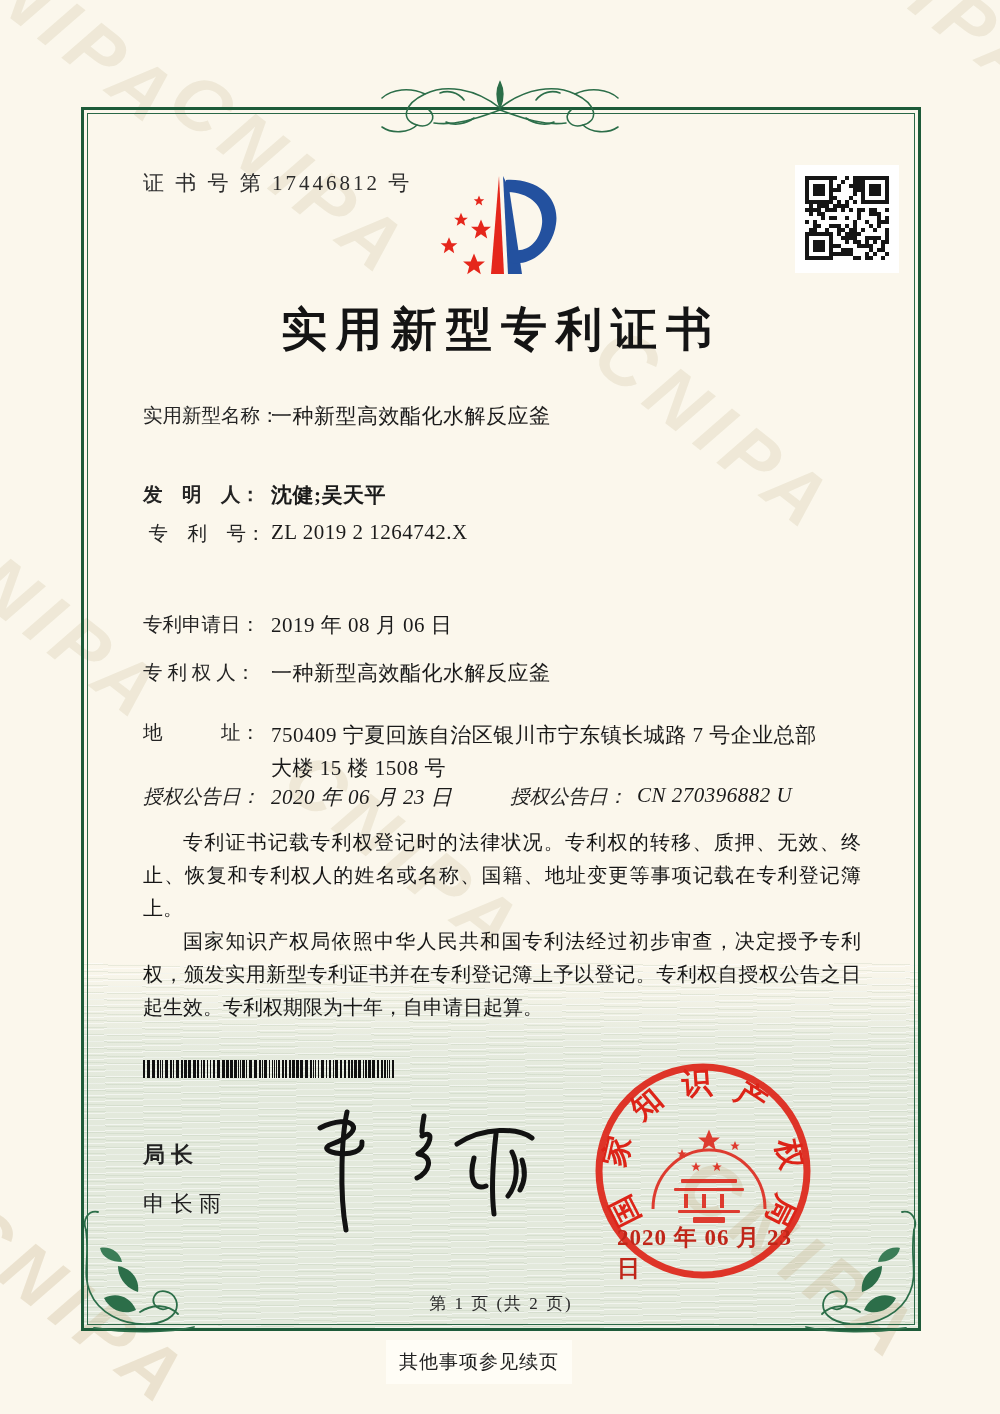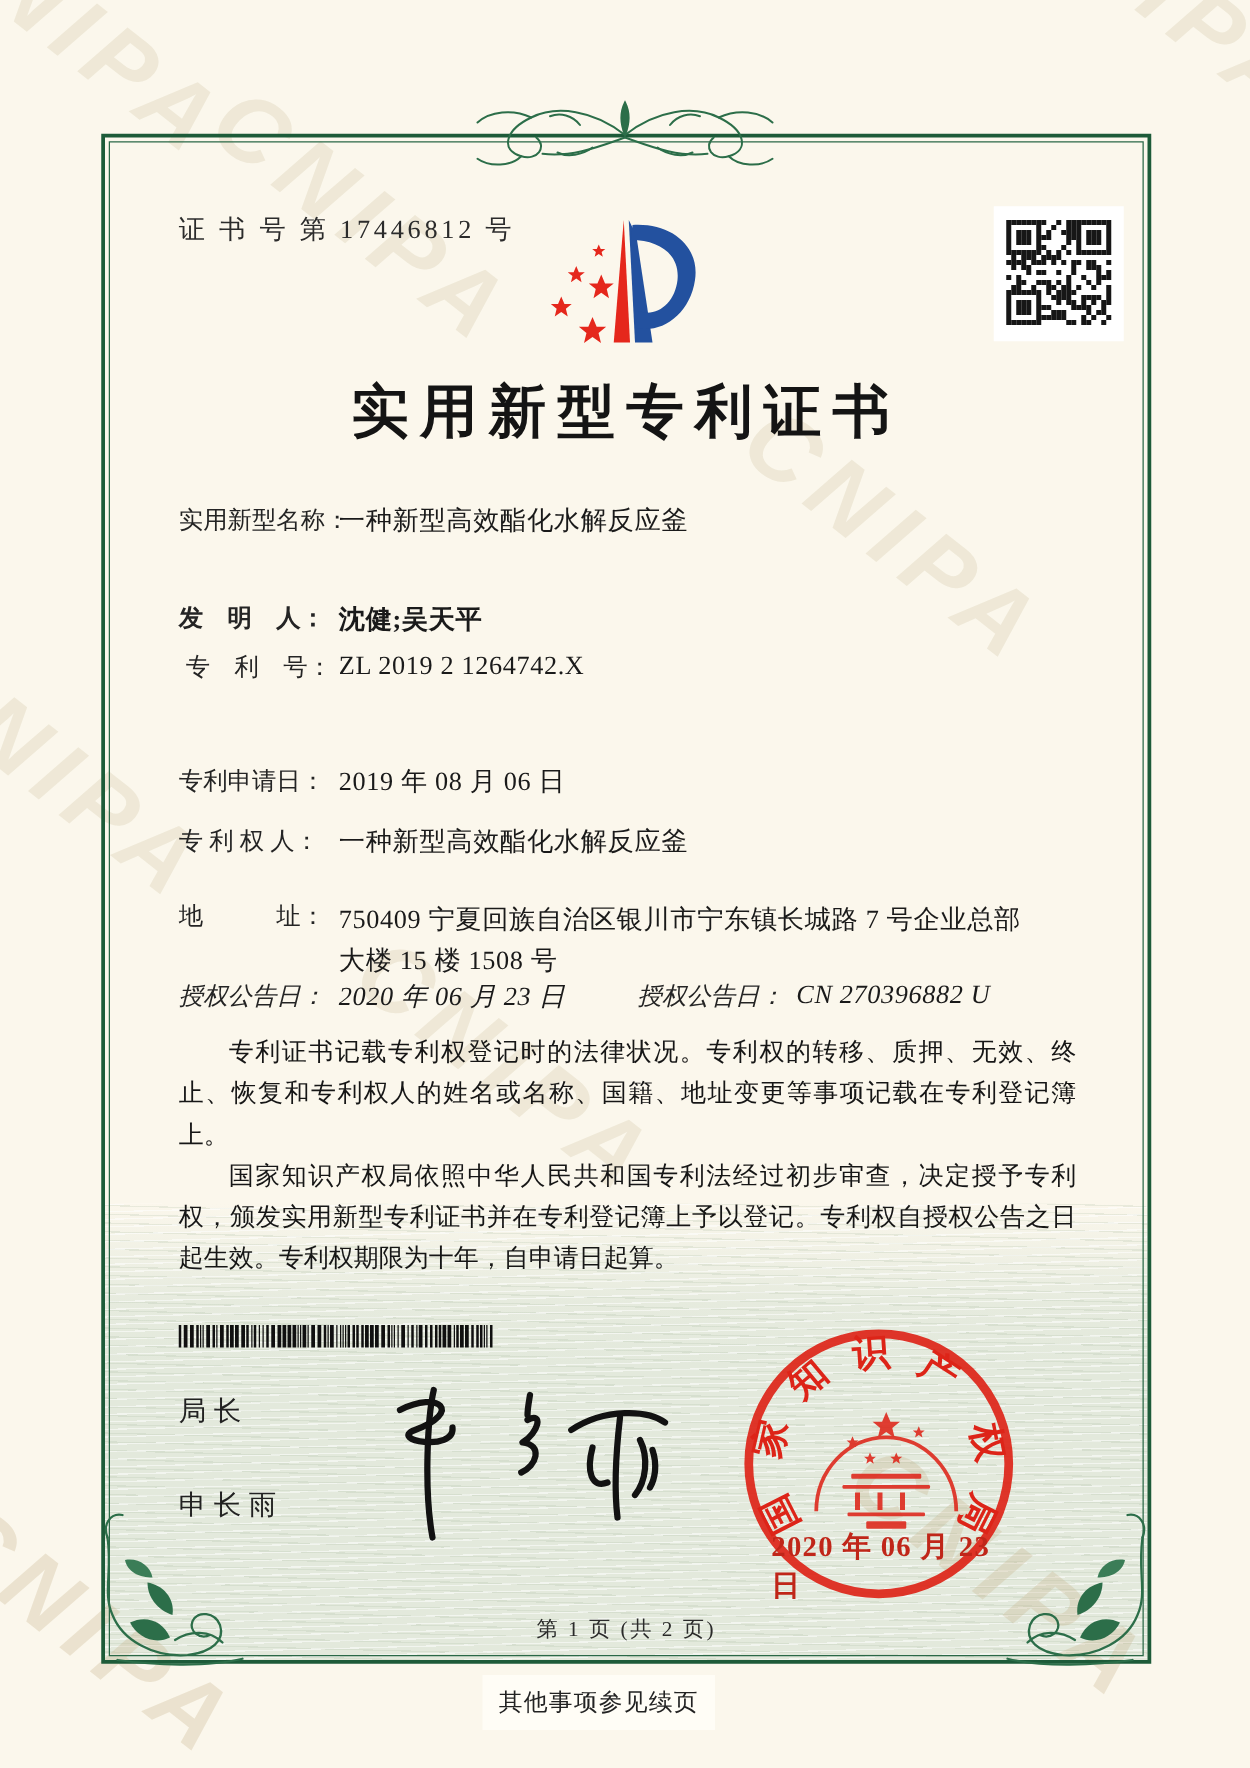--- a/index.html
+++ b/index.html
@@ -106,21 +106,21 @@
     display:flex; align-items:stretch; z-index:4;
   }
   .barcode b { background:#101010; }
 
   
   .dtitle, .dname {
     position:absolute; left:143px; z-index:4;
     font-family:"Liberation Sans", sans-serif;
     font-size:22px; letter-spacing:6px; color:#222;
   }
-  .dtitle{top:1114px;} .dname{top:1189px;}
+  .dtitle{top:1140px;font-weight:bold;} .dname{top:1189px;}
   .sig { position:absolute; left:272px; top:1100px; z-index:4; }
 
   
   .seal { position:absolute; left:589px; top:1057px; width:228px; height:228px; z-index:4; }
   .seal svg { position:absolute; left:0; top:0; }
   .seal-char {
     position:absolute; left:50%; top:50%;
     font-size:30px; font-weight:bold; color:#dd2418;
     width:30px; height:30px; line-height:30px; text-align:center;
     margin:-15px 0 0 -15px;

